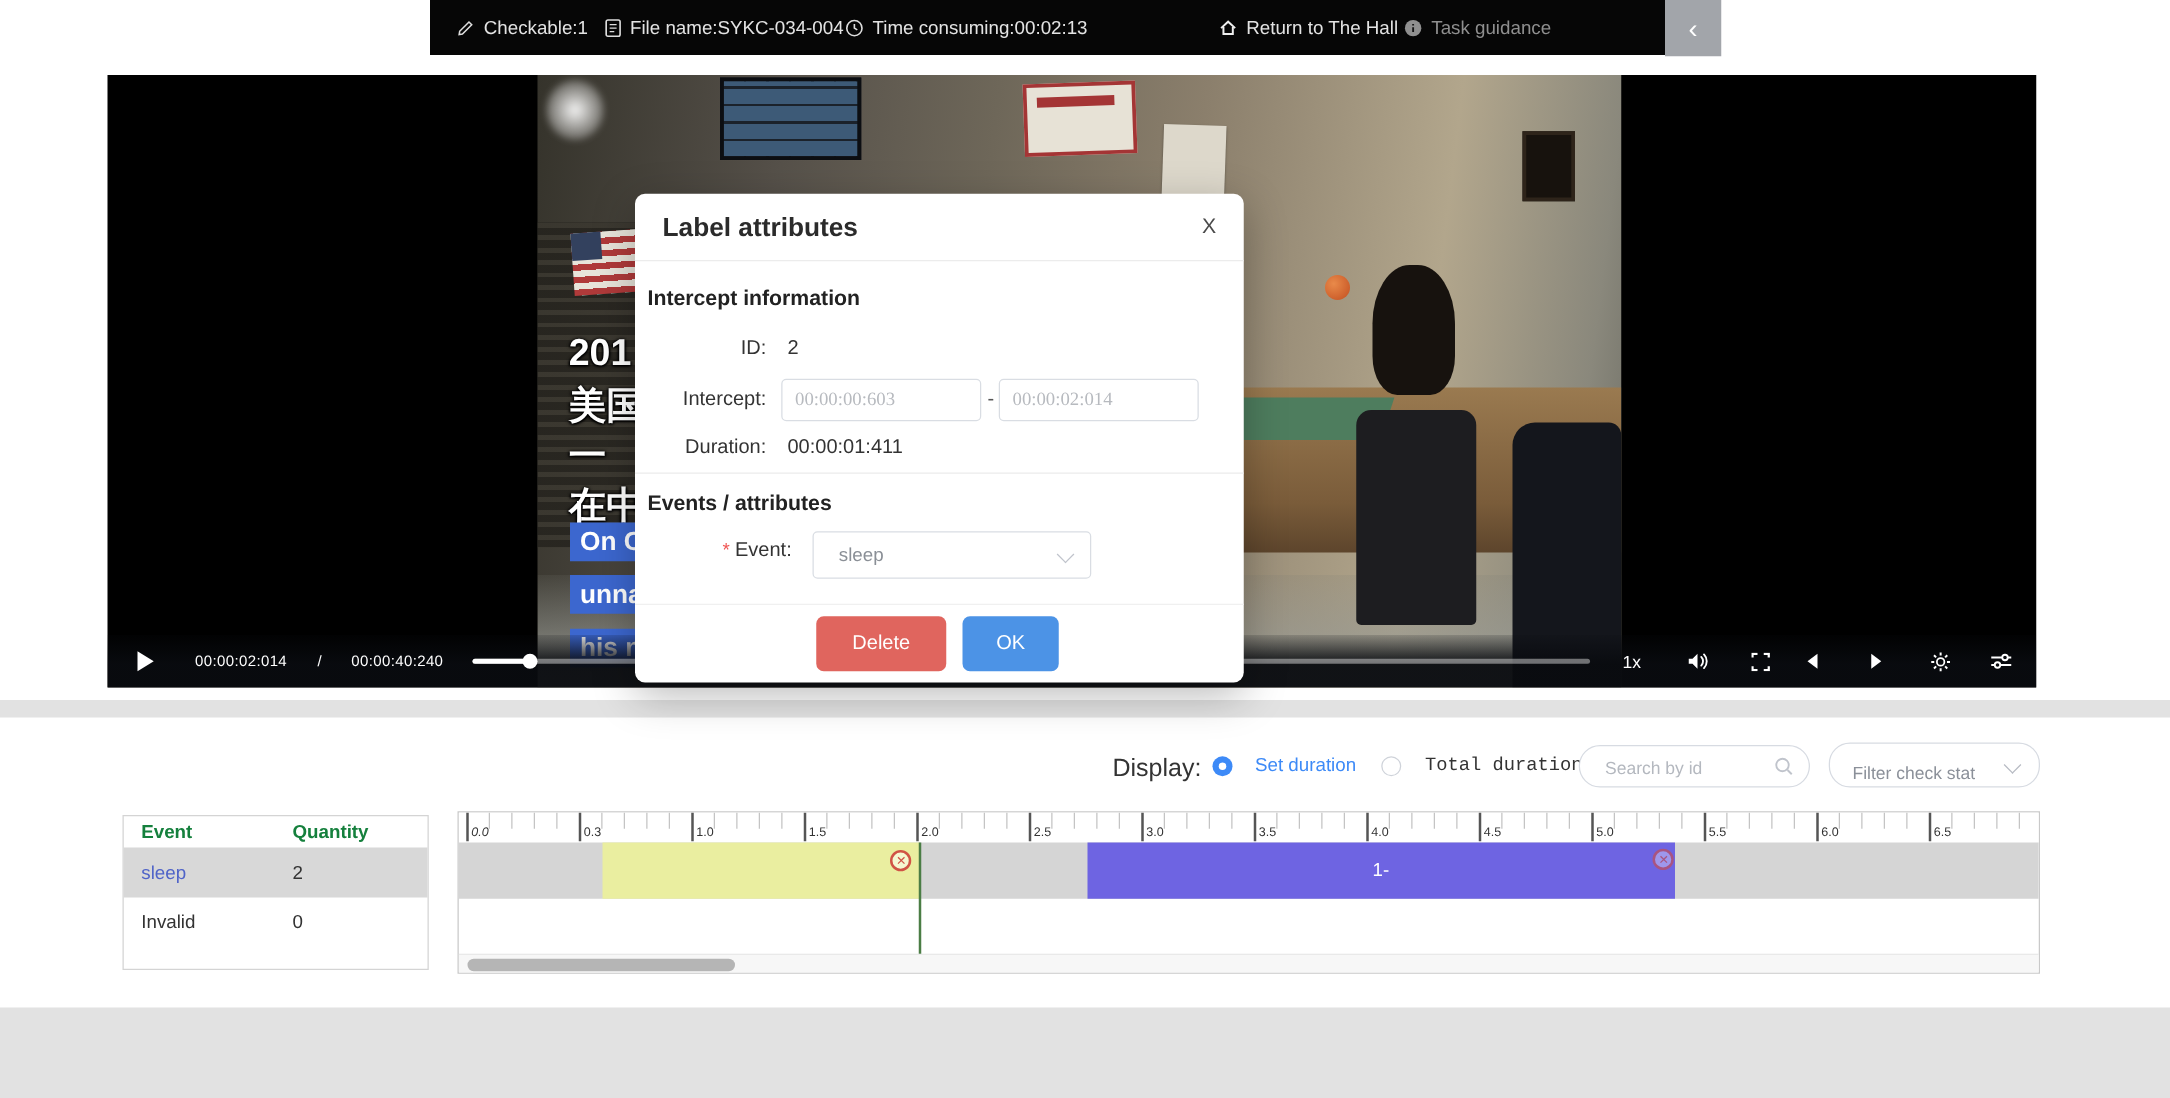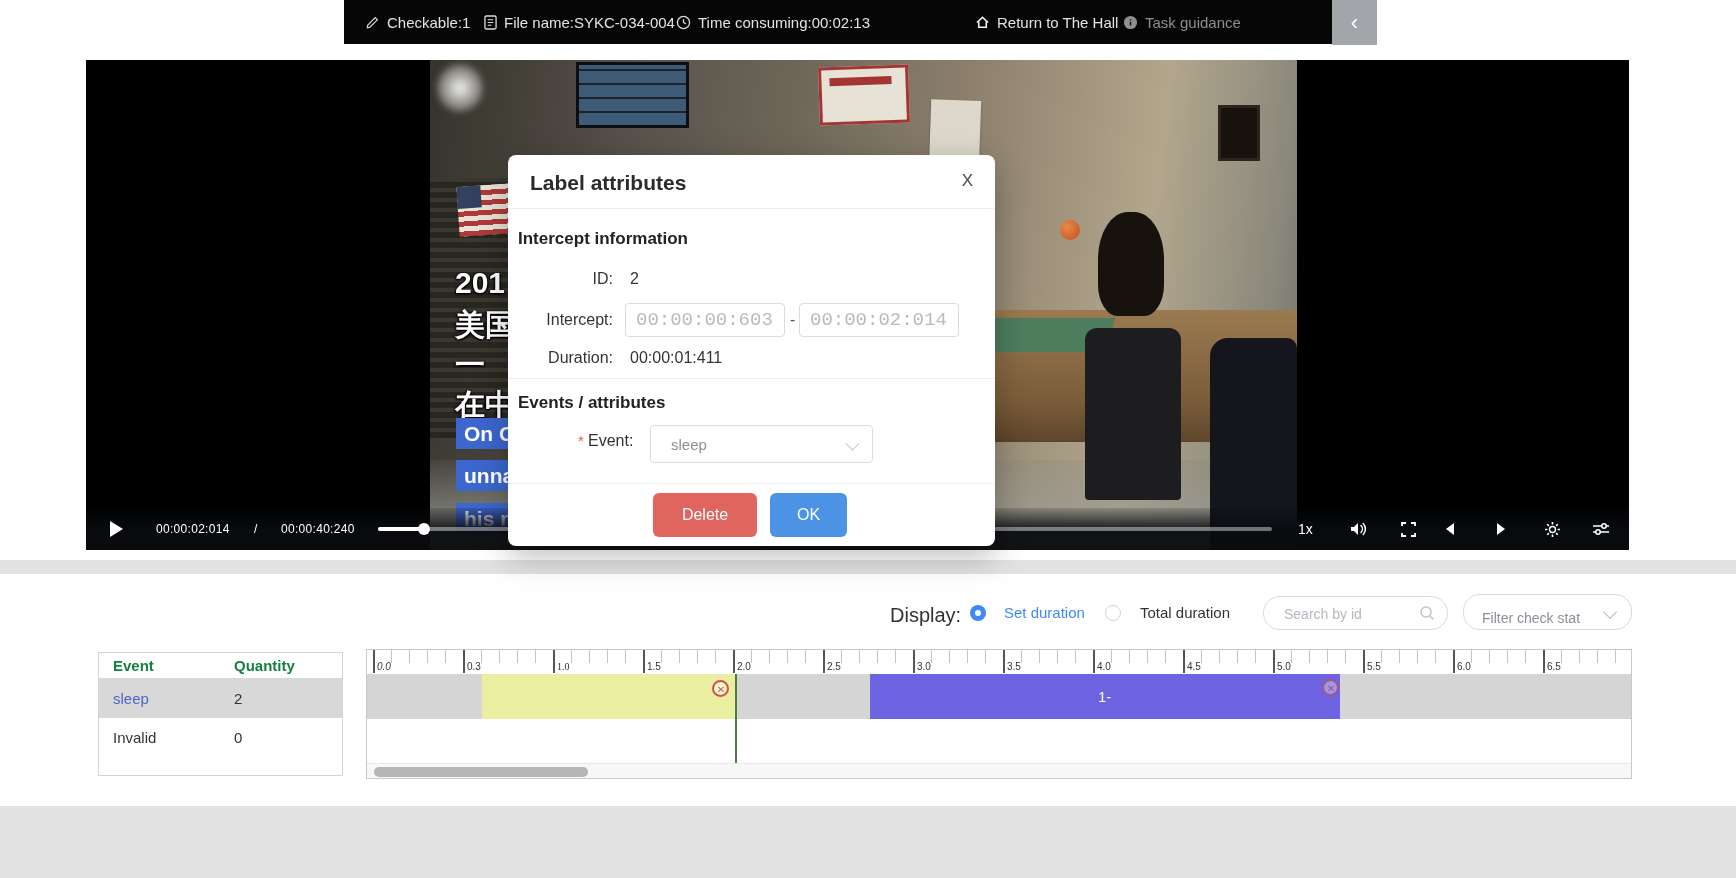--- a/index.html
+++ b/index.html
@@ -61,21 +61,21 @@
   
   .modal{position:absolute;left:508px;top:155px;width:487px;height:391px;background:#fff;border-radius:8px;
     box-shadow:0 10px 34px rgba(0,0,0,.28);z-index:5;font-size:16px;color:#333;}
   .m-title{position:absolute;left:22px;top:16px;font-size:21px;font-weight:bold;color:#2b2b2b;}
   .m-close{position:absolute;right:18px;top:14px;font-size:17px;color:#4a4a4a;cursor:pointer;padding:2px 4px;}
   .m-hr1{position:absolute;left:0;top:53px;width:100%;height:1px;background:#ececec;}
   .m-sec{position:absolute;left:10px;font-size:17px;font-weight:bold;color:#222;}
   .m-label{position:absolute;width:97px;text-align:right;color:#333;}
   .m-val{position:absolute;color:#333;}
   .m-input{position:absolute;width:160px;height:34px;border:1px solid #d9dde3;border-radius:4px;background:#fff;
-    color:#b7babf;font-size:19px;font-family:Liberation Mono, monospace;padding:0 10px;box-sizing:border-box;}
+    color:#b7babf;font-size:15px;font-family:Liberation Serif, serif;padding:0 10px;box-sizing:border-box;}
   .m-dash{position:absolute;color:#555;}
   .m-hr2{position:absolute;left:0;top:223px;width:100%;height:1px;background:#ececec;}
   .req-star{position:absolute;color:#f05654;font-size:15px;}
   .m-select{position:absolute;left:142px;top:270px;width:223px;height:38px;border:1px solid #d9dde3;border-radius:4px;
     display:flex;align-items:center;padding-left:20px;box-sizing:border-box;color:#8a8f96;font-size:15px;cursor:pointer;}
   .sel-chev{position:absolute;right:16px;top:14px;width:9px;height:9px;border-right:1.6px solid #c0c4cc;border-bottom:1.6px solid #c0c4cc;transform:rotate(45deg) translateY(-2px);}
   .m-hr3{position:absolute;left:0;top:328px;width:100%;height:1px;background:#f0f0f0;}
   .btn{position:absolute;top:338px;height:44px;border:none;border-radius:6px;color:#fff;font-size:16px;
     font-family:"Liberation Sans",sans-serif;cursor:pointer;}
   .btn-delete{left:145px;width:104px;background:#e0655e;}
@@ -291,21 +291,21 @@
     <button class="btn btn-ok">OK</button>
   </div>
 
   <div class="band1"></div>
   <div class="band2"></div>
 
   <div class="t-label">Display:</div>
   <div class="radio sel" style="left:970px;top:605px;"></div>
   <div class="r-label" style="left:1004px;color:#3d8af7;">Set duration</div>
   <div class="radio un" style="left:1105px;top:605px;"></div>
-  <div class="r-label" style="left:1140px;color:#333;">Total duration</div>
+  <div class="r-label" style="left:1140px;color:#333;font-family:Liberation Mono, monospace;">Total duration</div>
 
   <div class="search-box">
     <input placeholder="Search by id" style="">
     <svg class="search-ic" width="16" height="16" viewBox="0 0 16 16">
         <circle cx="7" cy="7" r="5" fill="none" stroke="#c0c4cc" stroke-width="1.5"></circle>
         <path d="M11 11l3.4 3.4" stroke="#c0c4cc" stroke-width="1.5"></path>
       </svg>
   </div>
   <div class="filter-box">
     <span class="txt">Filter check stat</span>
@@ -337,21 +337,21 @@
         <div class="tick" style="left: 42px;"></div>
         <div class="tick" style="left: 60px;"></div>
         <div class="tick" style="left: 78px;"></div>
         <div class="tick major" style="left: 96px;"></div>
         <div class="tick-lab" style="left: 100px;">0.3</div>
         <div class="tick" style="left: 114px;"></div>
         <div class="tick" style="left: 132px;"></div>
         <div class="tick" style="left: 150px;"></div>
         <div class="tick" style="left: 168px;"></div>
         <div class="tick major" style="left: 186px;"></div>
-        <div class="tick-lab" style="left: 190px; font-family: Liberation Serif, serif;">1.0</div>
+        <div class="tick-lab" style="left: 190px;">1.0</div>
         <div class="tick" style="left: 204px;"></div>
         <div class="tick" style="left: 222px;"></div>
         <div class="tick" style="left: 240px;"></div>
         <div class="tick" style="left: 258px;"></div>
         <div class="tick major" style="left: 276px;"></div>
         <div class="tick-lab" style="left: 280px;">1.5</div>
         <div class="tick" style="left: 294px;"></div>
         <div class="tick" style="left: 312px;"></div>
         <div class="tick" style="left: 330px;"></div>
         <div class="tick" style="left: 348px;"></div>

